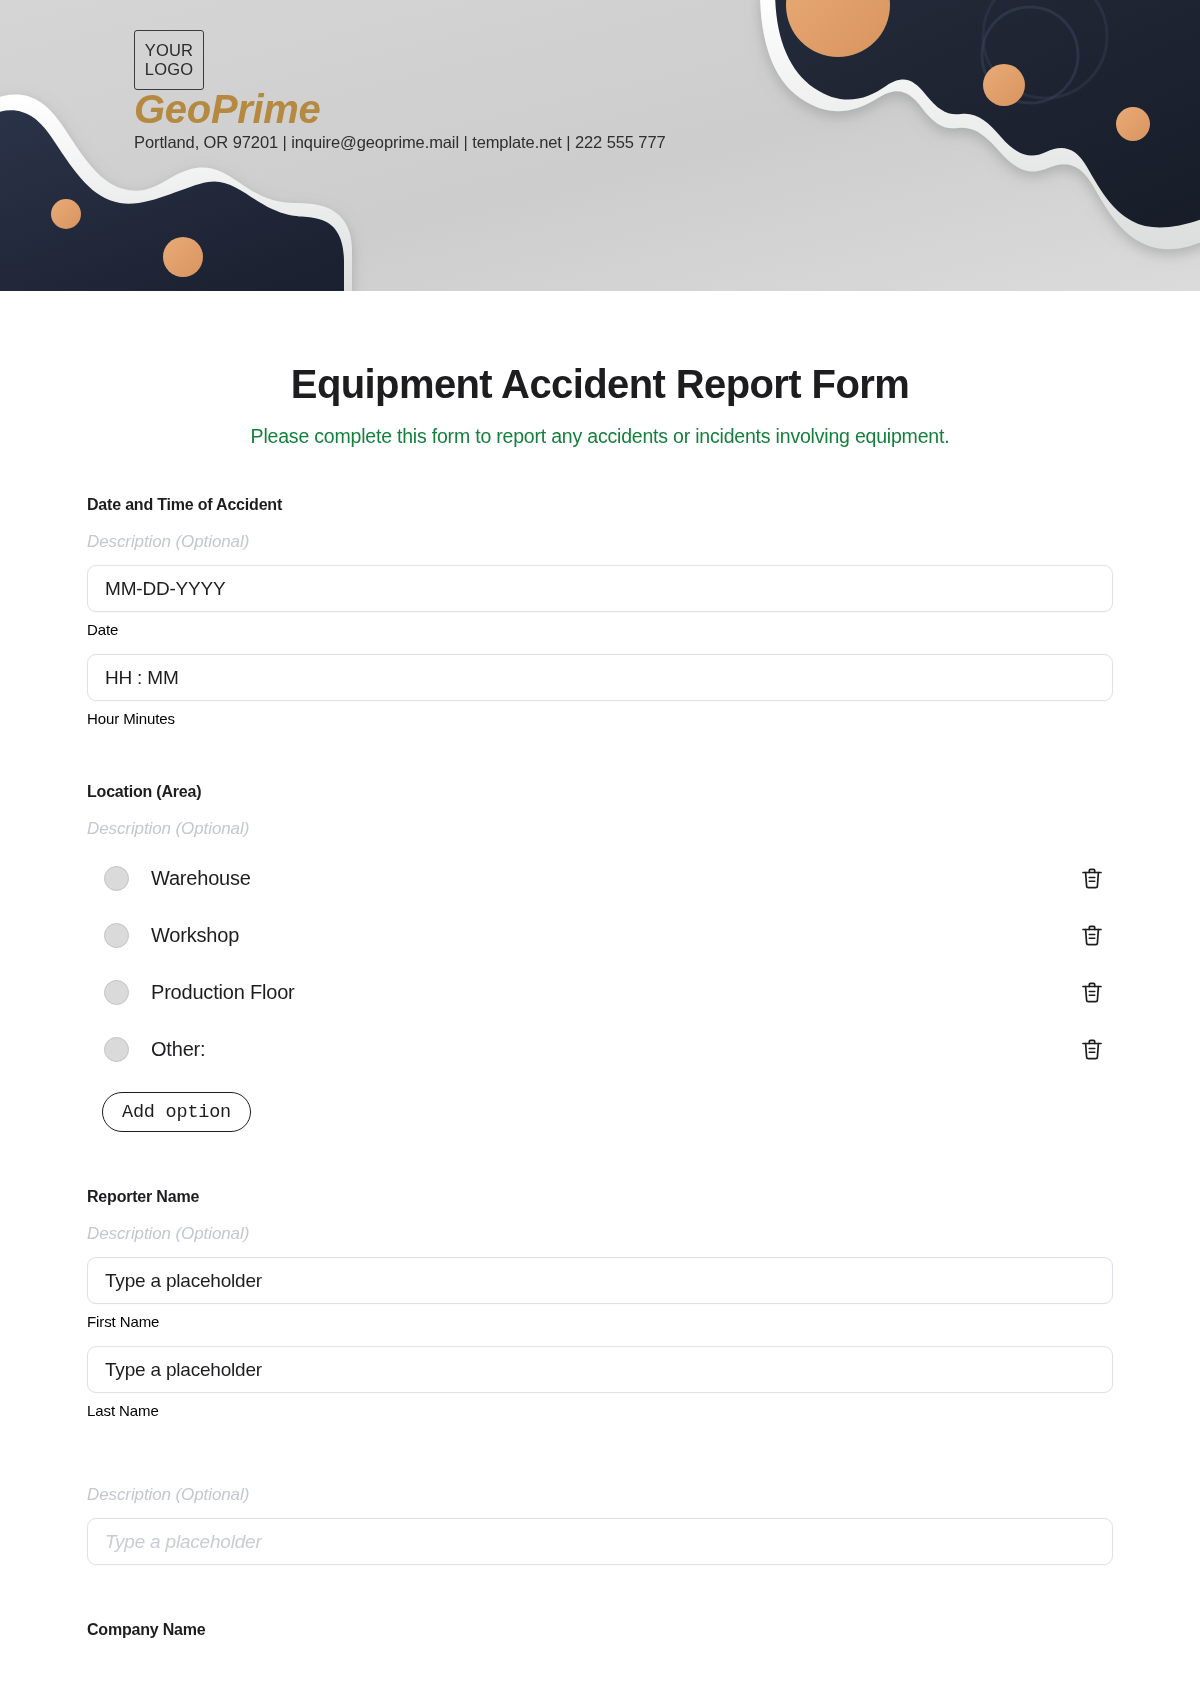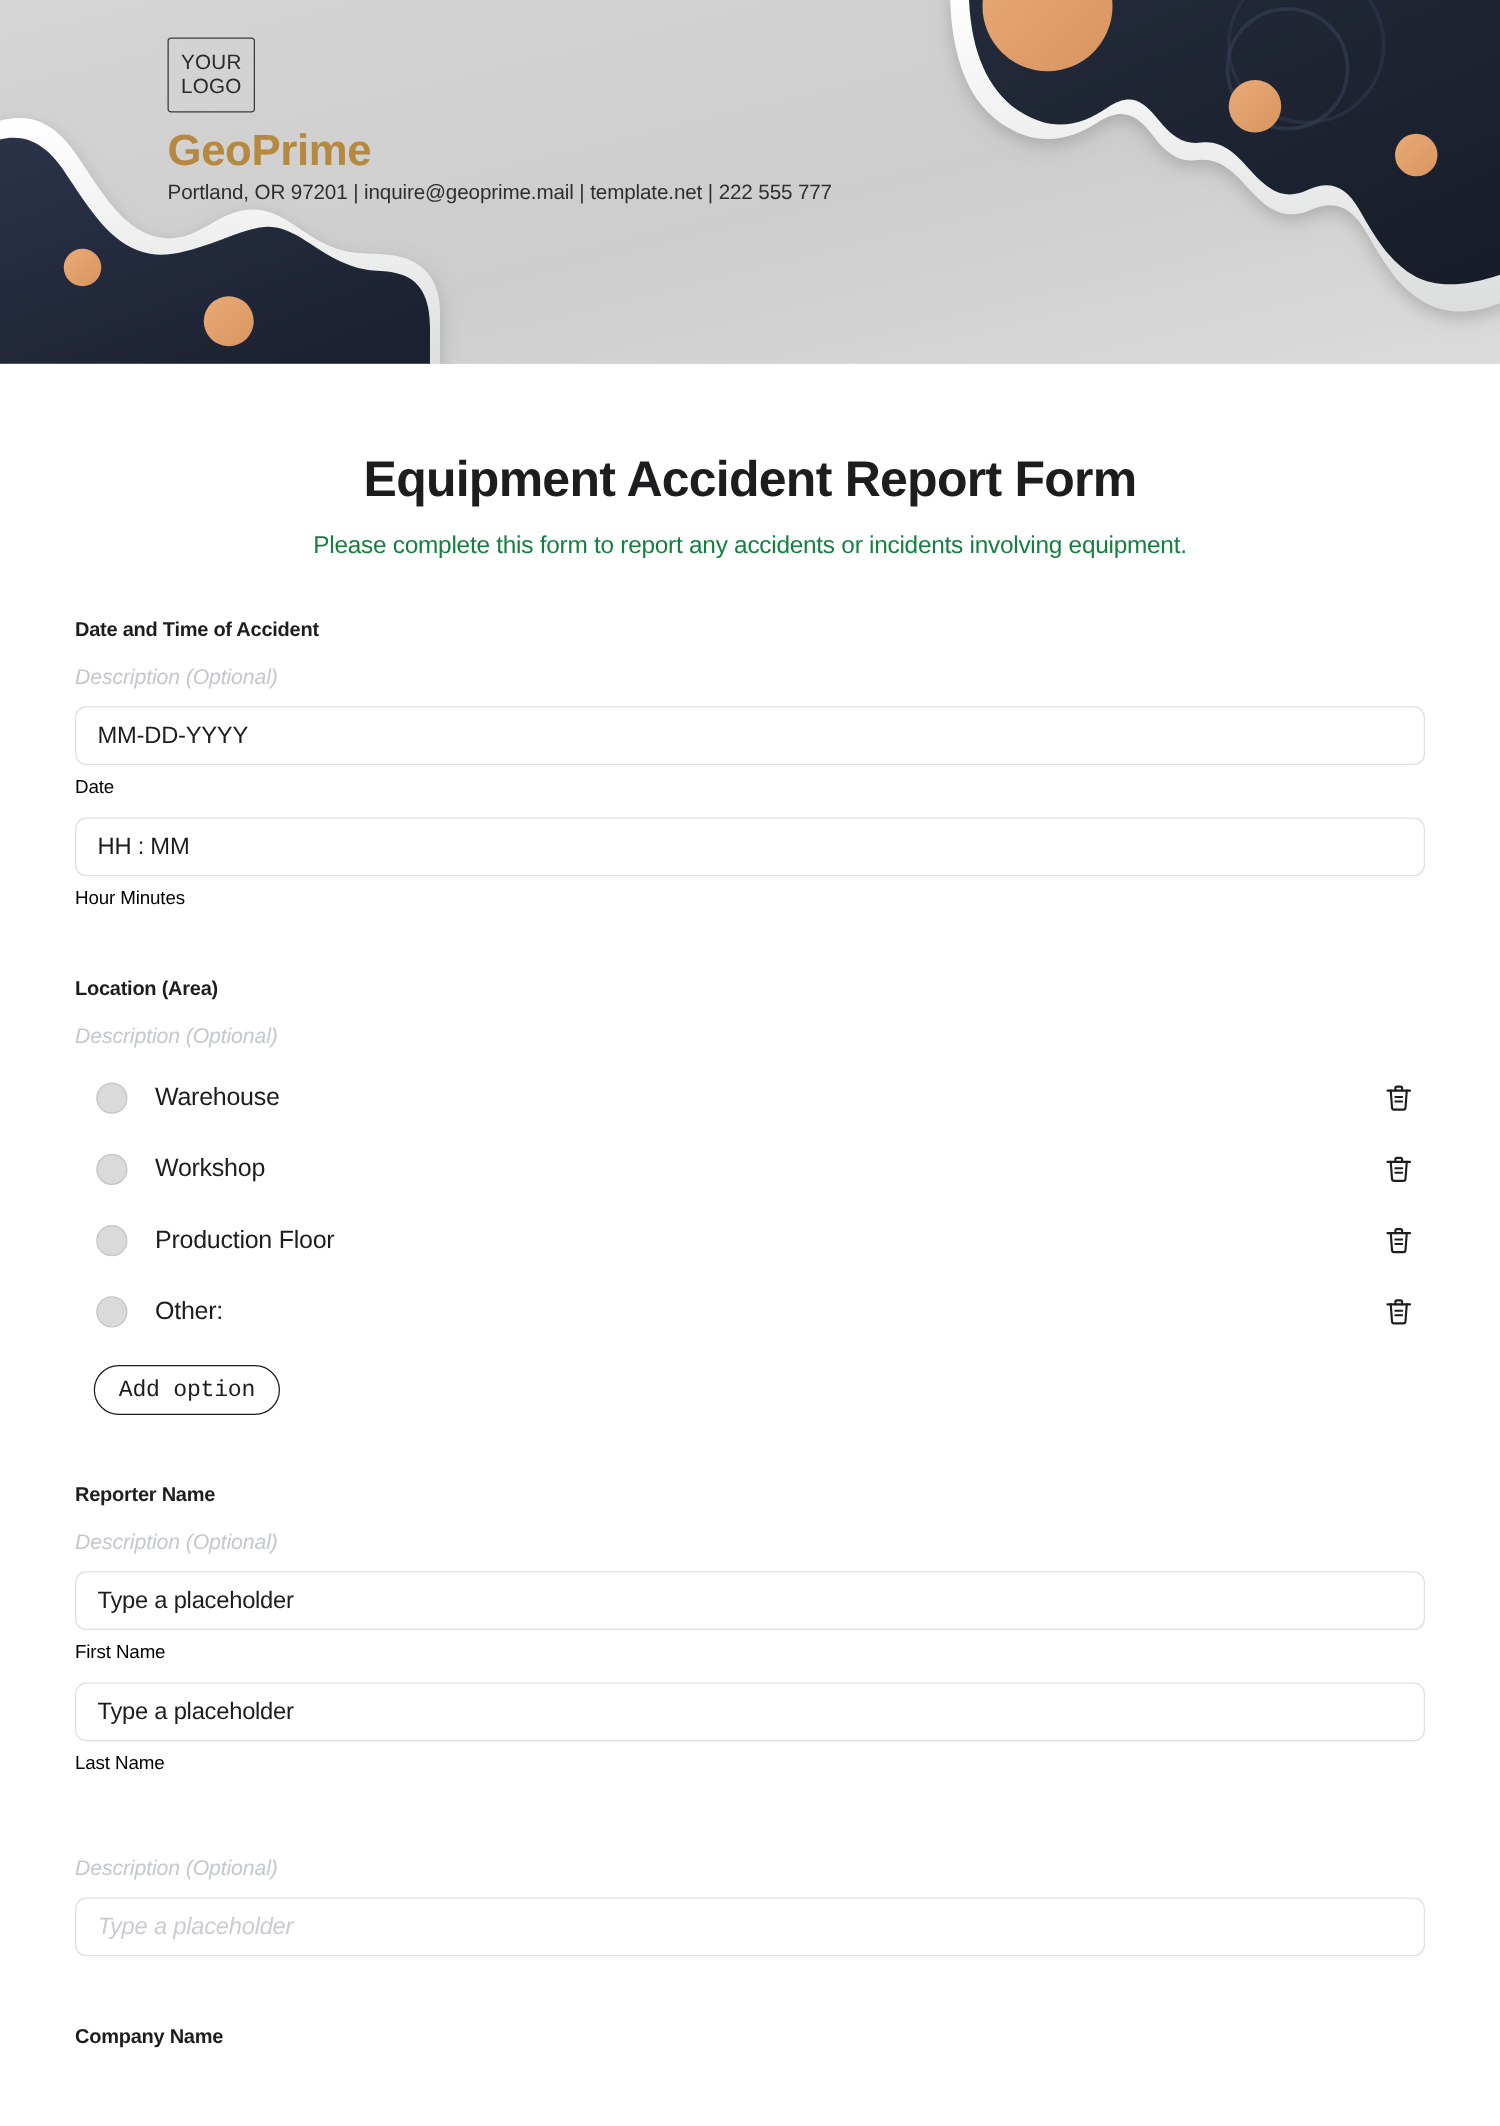--- a/index.html
+++ b/index.html
@@ -51,40 +51,41 @@
   }
   .logo-box span {
     font-size: 16.5px;
     line-height: 19px;
     color: #2b2b2b;
     letter-spacing: 0.2px;
     font-family: "Liberation Sans", sans-serif;
   }
 
   .brand-name {
-    margin-top: 12px;
-    font-size: 35px;
+    margin-top: 0;
+    font-size: 40px;
     font-weight: bold;
     color: #b5893f;
     letter-spacing: -0.3px;
     line-height: 38px;
+    font-style: italic;
   }
 
   .brand-contact {
     margin-top: 5px;
     font-size: 16.5px;
     color: #2f2f2f;
     letter-spacing: -0.1px;
     white-space: nowrap;
   }
 
   
   .body {
     position: relative;
-    padding: 0 60px;
+    padding: 0 87px;
   }
 
   .form-title {
     margin-top: 69px;
     text-align: center;
     font-size: 40px;
     font-weight: bold;
     color: #1d1d1f;
     letter-spacing: -0.6px;
     line-height: 48px;

